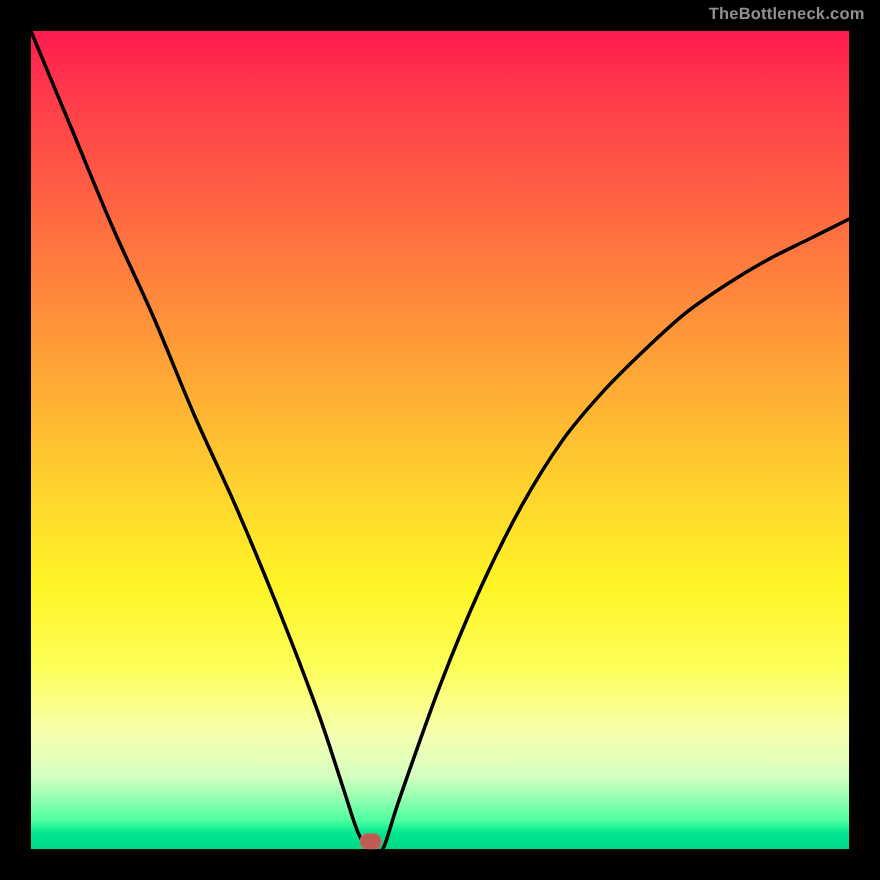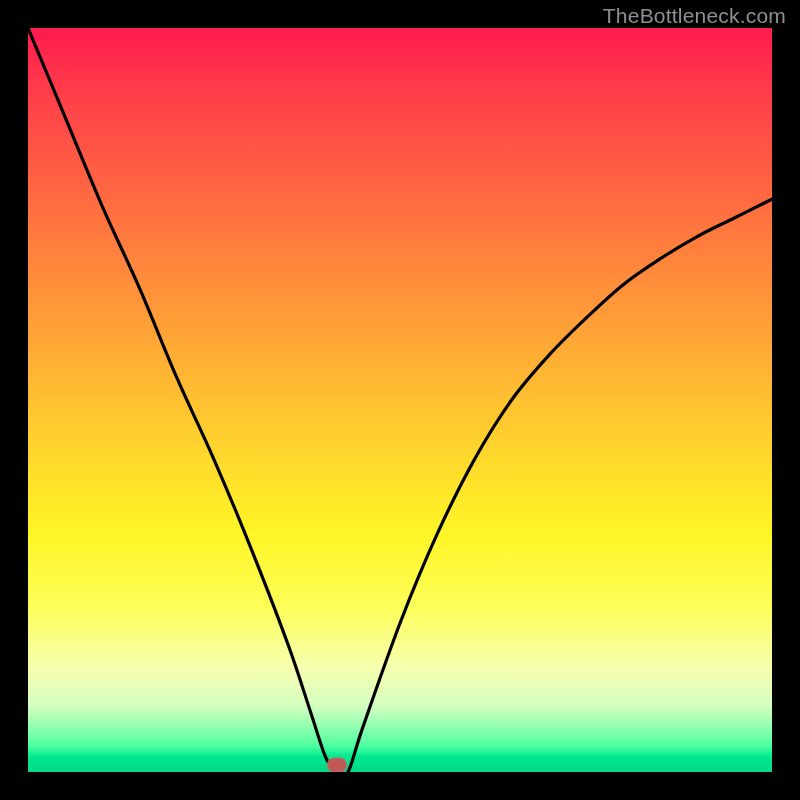--- a/index.html
+++ b/index.html
@@ -66,23 +66,23 @@
     border-radius: 7px;
     background: #c05a55;
     border: 1px solid #c76a65;
     transform: translate(-50%, -50%);
   }
   .watermark {
     position: absolute;
     top: 4px;
     right: 14px;
     color: #909090;
-    font-size: 21px;
+    font-size: 15px;
     letter-spacing: 0.2px;
-    font-weight: 400;
+    font-weight: 700;
   }
 </style>
 </head>
 <body>
 
 <div class="frame">
 
   <div class="plot-area">
     <div class="gradient"></div>
 

